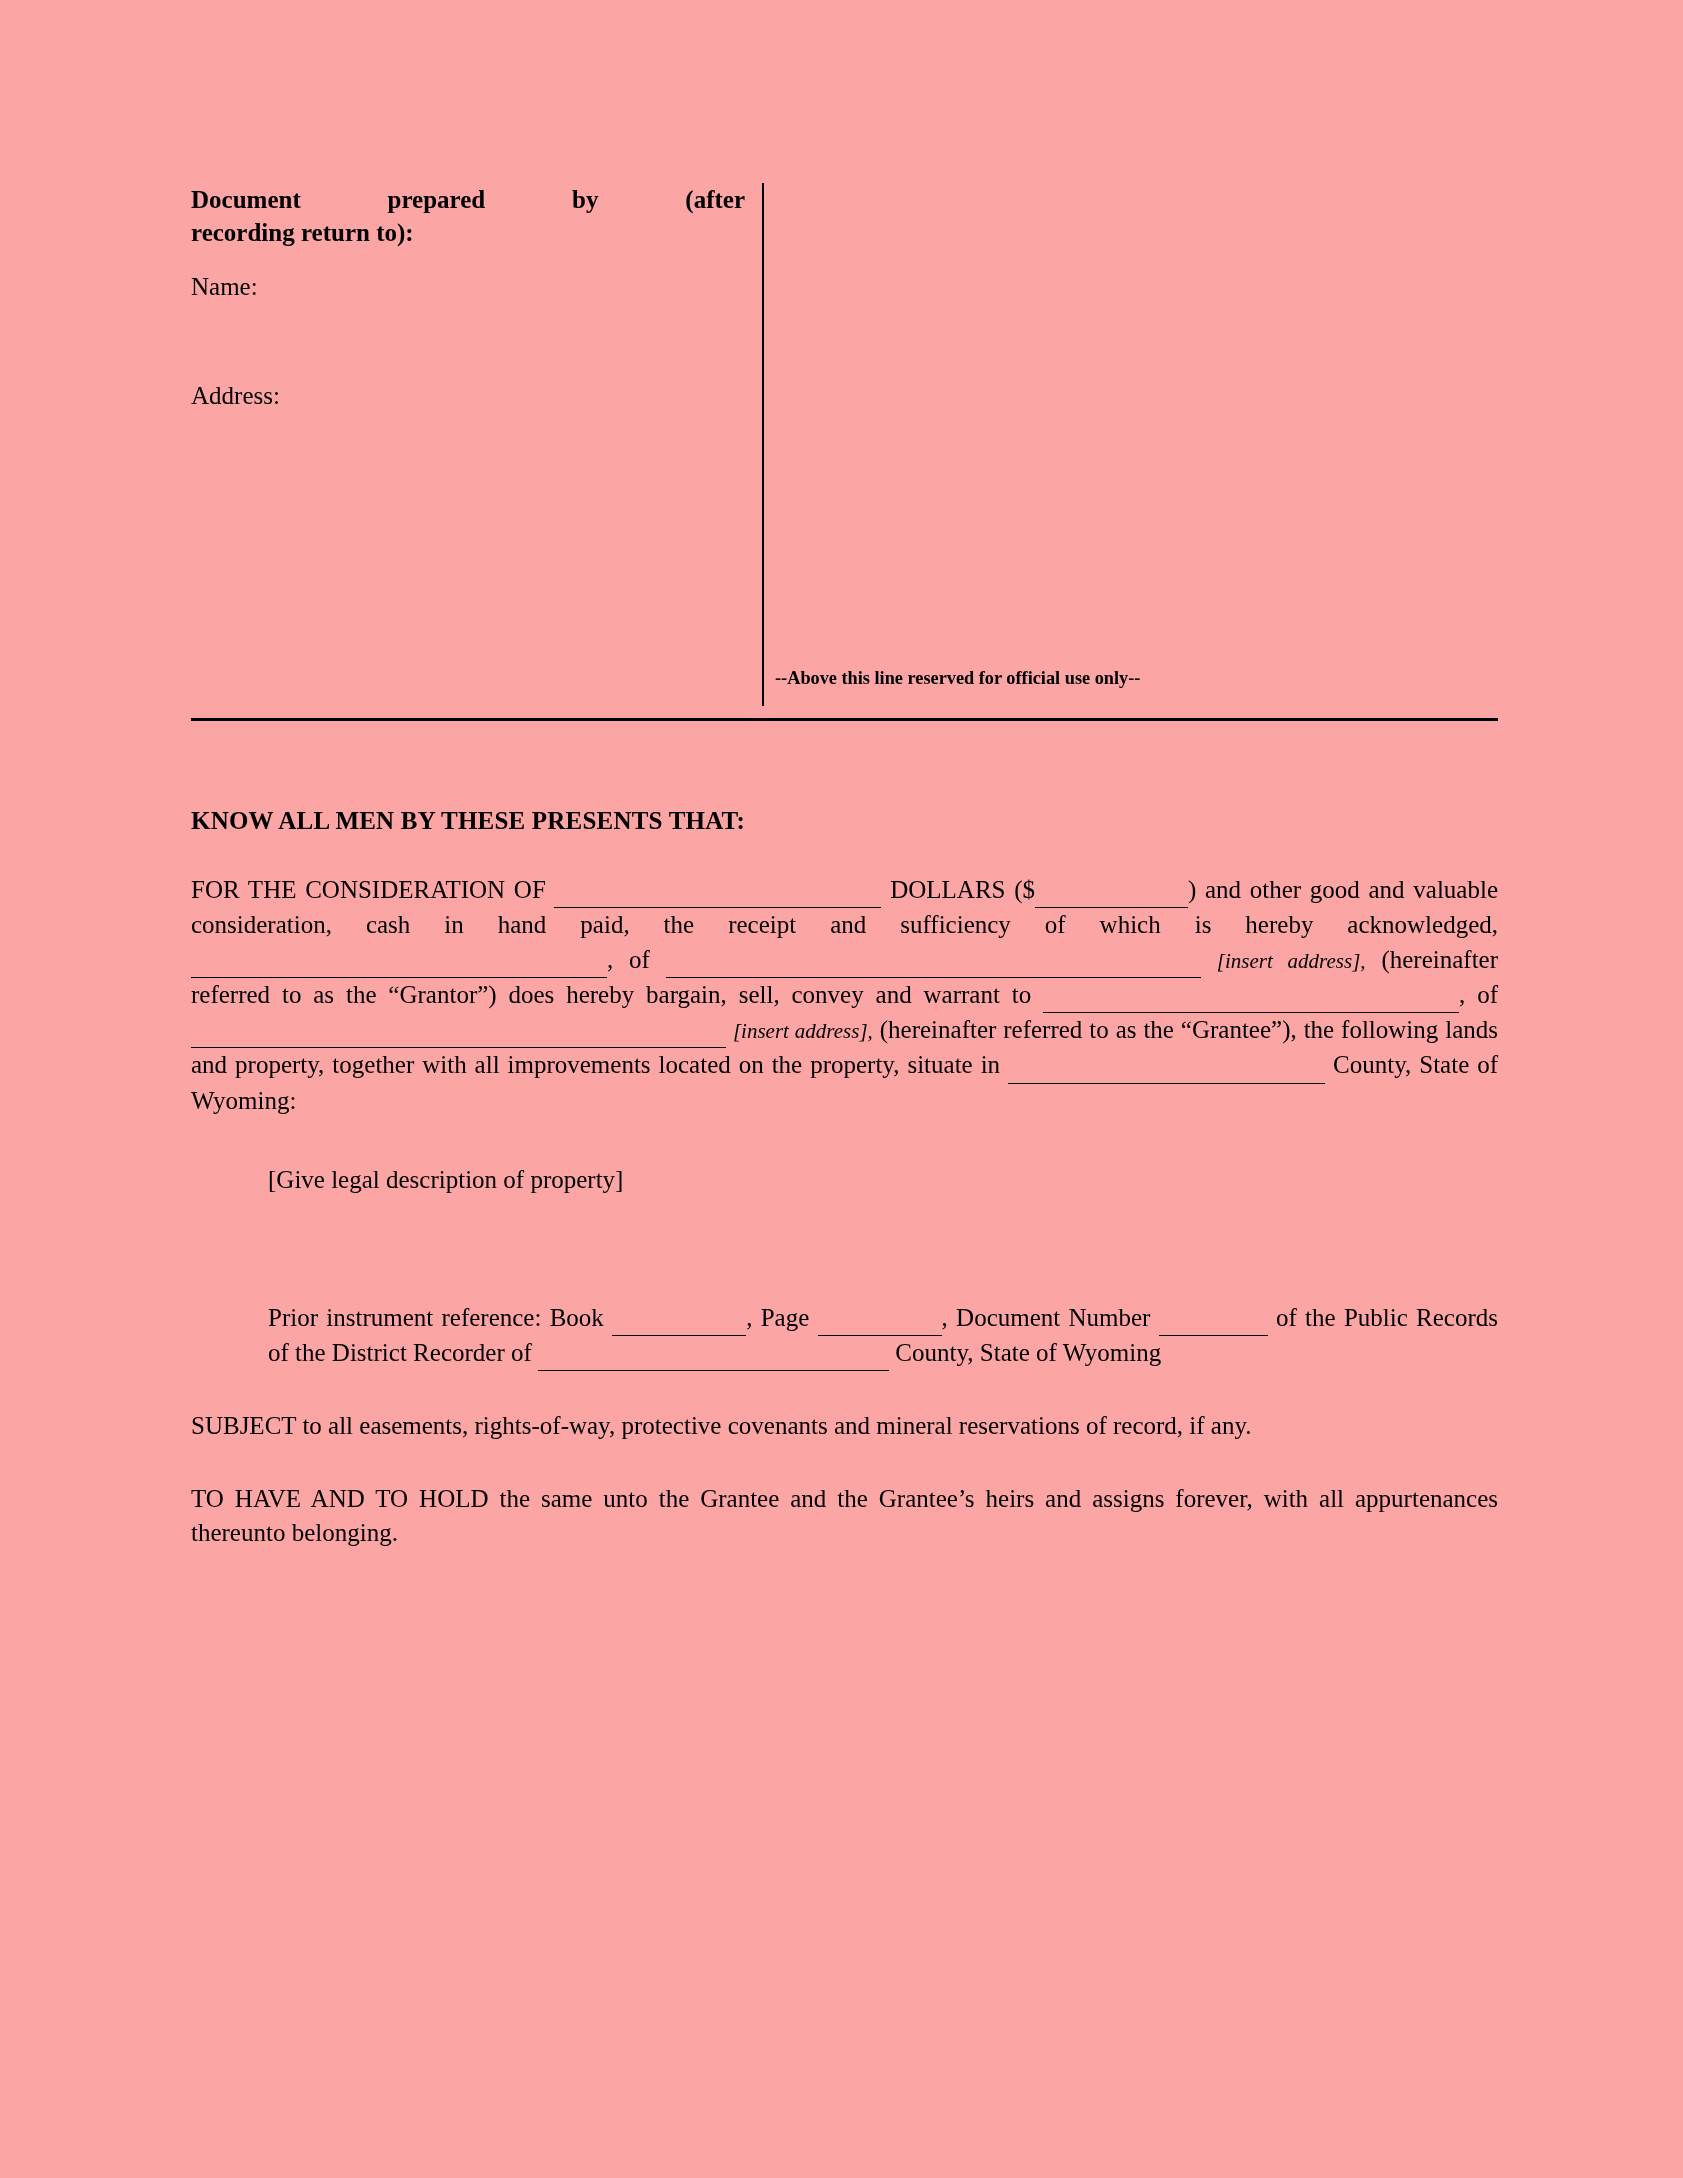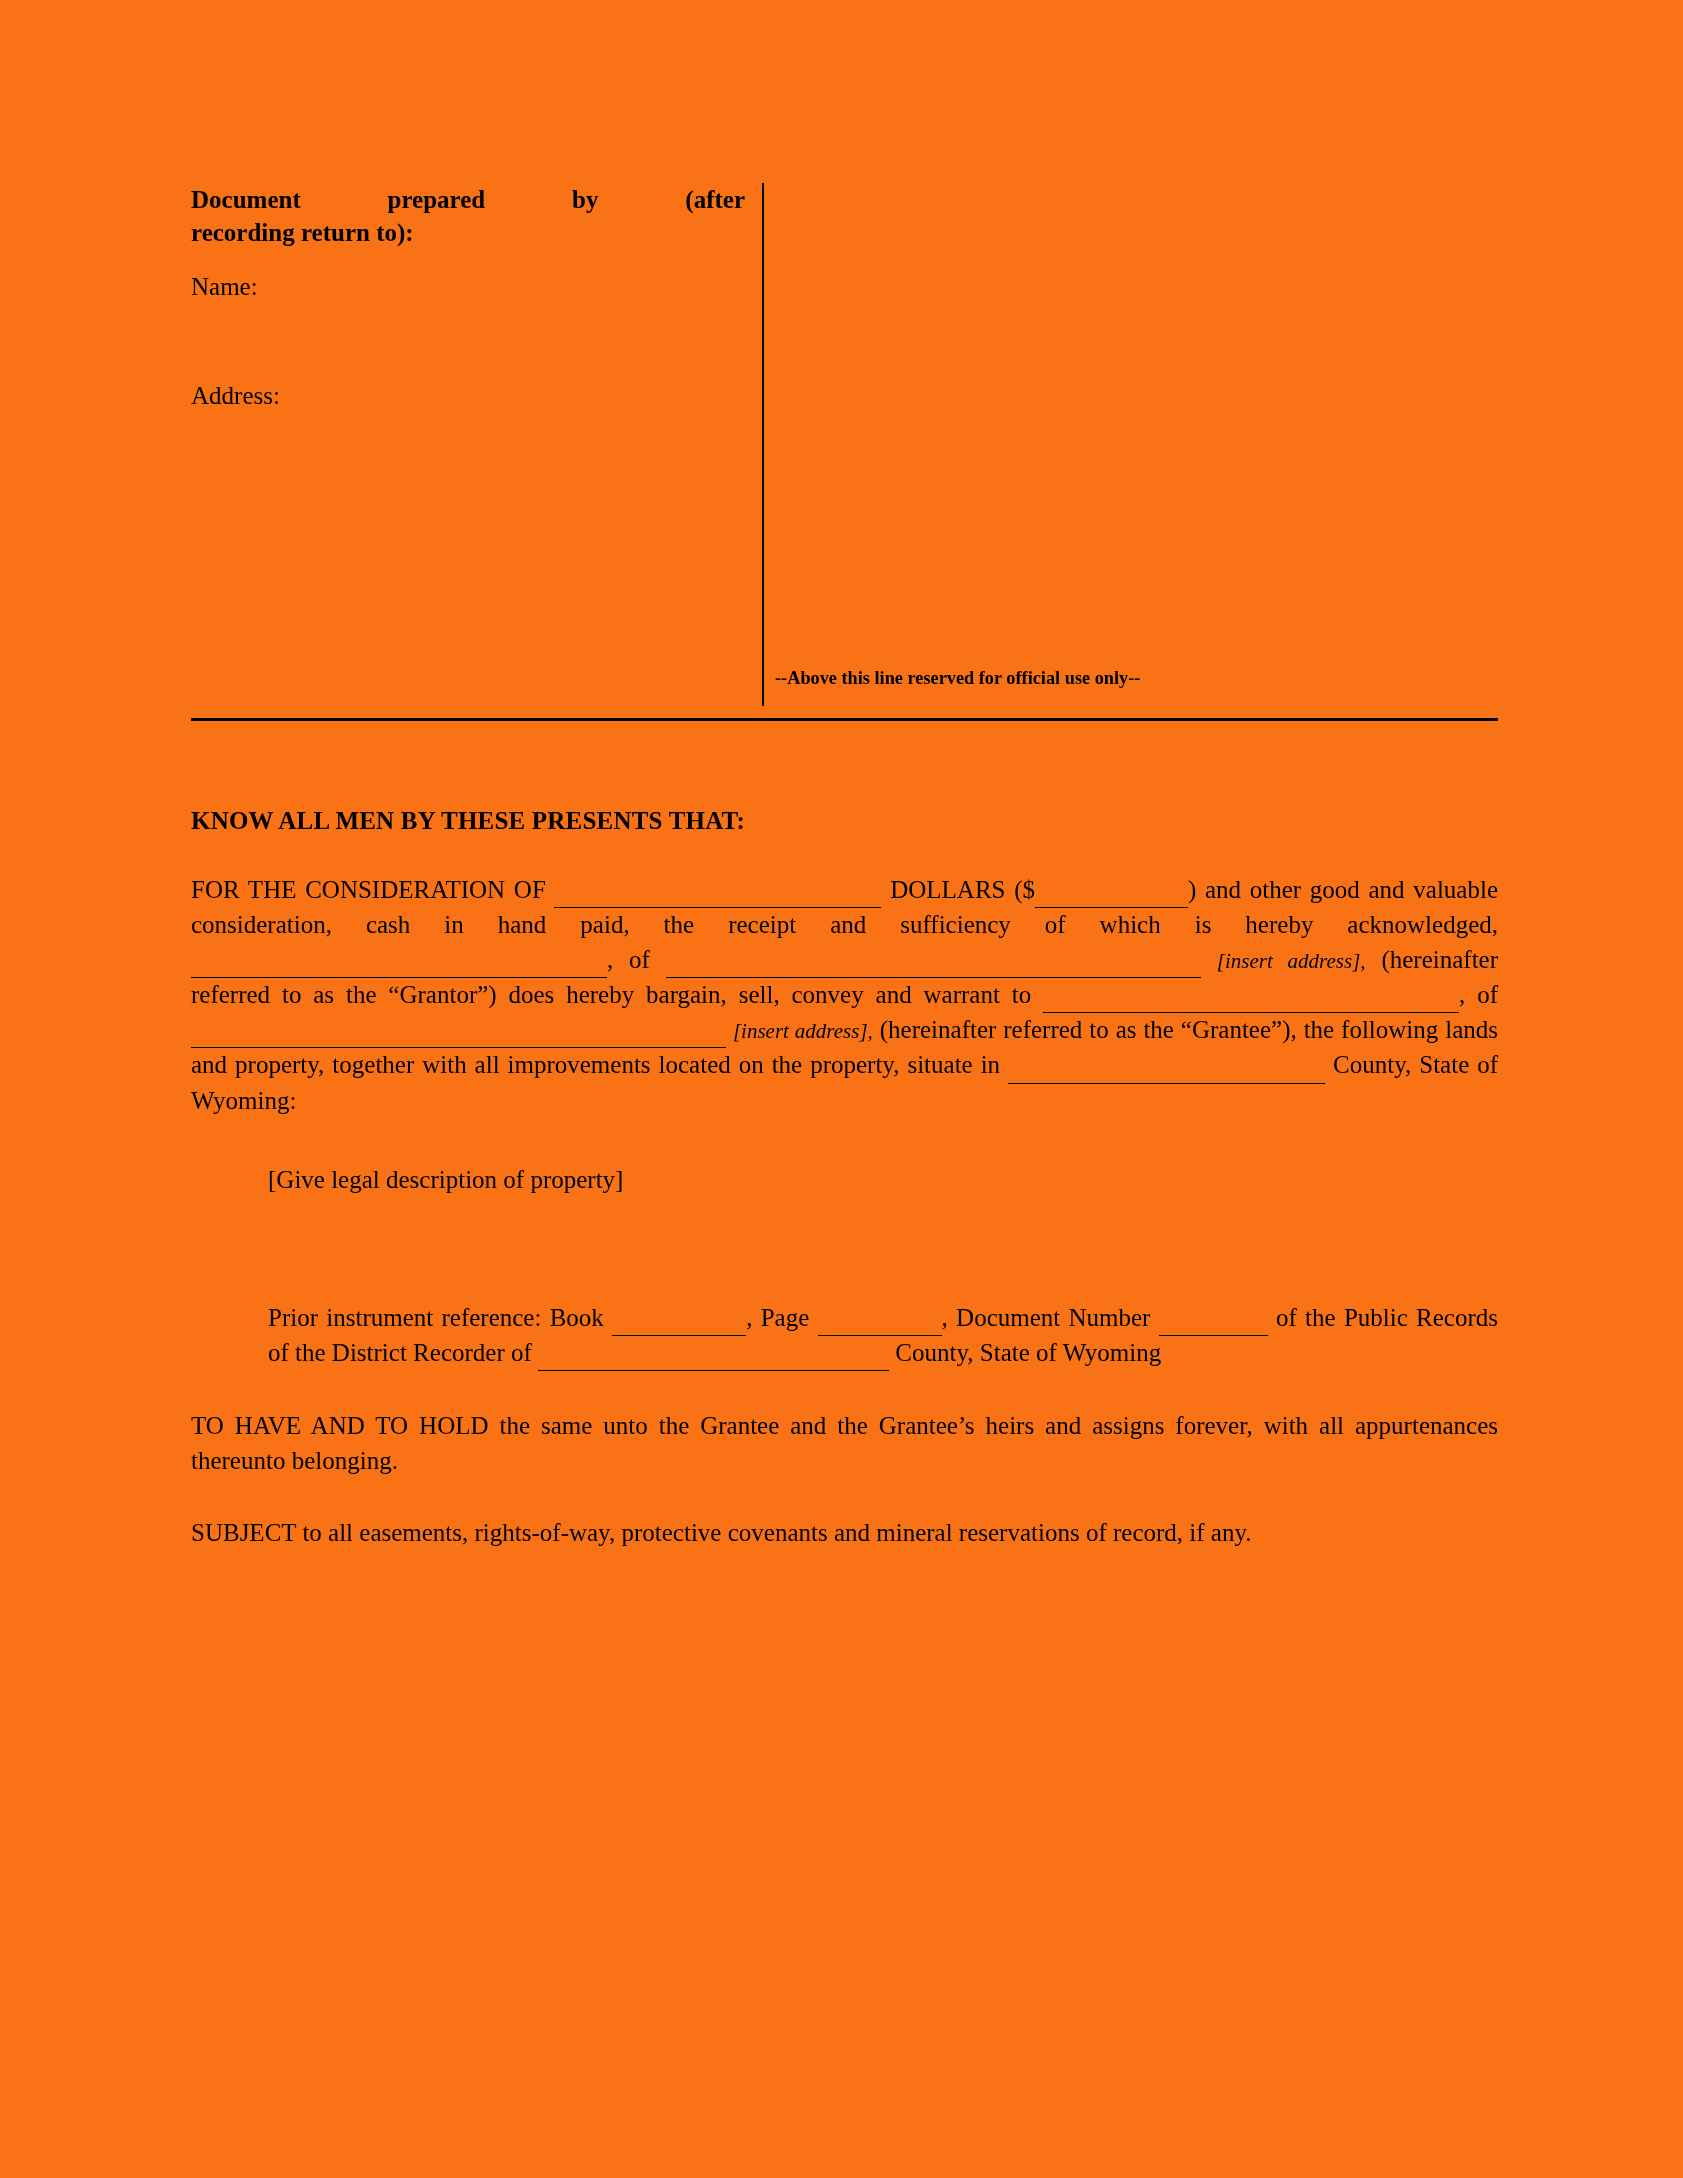--- a/index.html
+++ b/index.html
@@ -12,21 +12,21 @@
     height: 2178px;
     font-family: "Liberation Serif", serif;
     color: #000000;
     position: relative;
   }
   .page {
     position: absolute;
     left: 0; top: 0;
     width: 1683px;
     height: 2178px;
-    background: #f97316;
+    background: #fca5a5;
   }
   .content {
     position: absolute;
     left: 191px;
     top: 183px;
     width: 1307px;
   }
 
   
   .rec-block {
@@ -180,19 +180,19 @@
     <div class="prior-block">
       <span>Prior instrument reference: Book</span>
       <span class="u" style="width:134px;">&nbsp;</span><span>, Page</span>
       <span class="u" style="width:124px;">&nbsp;</span><span>, Document Number</span>
       <span class="u" style="width:109px;">&nbsp;</span>
       <span>of the Public Records of the District Recorder of</span>
       <span class="u" style="width:351px;">&nbsp;</span>
       <span class="lastline">County, State of Wyoming</span>
     </div>
 
+    <p class="para jfull">SUBJECT to all easements, rights-of-way, protective covenants and mineral reservations of record, if any.</p>
+
     <p class="para jfull">TO HAVE AND TO HOLD the same unto the Grantee and the Grantee’s heirs and assigns forever, with all appurtenances thereunto belonging.</p>
-
-    <p class="para jfull">SUBJECT to all easements, rights-of-way, protective covenants and mineral reservations of record, if any.</p>
 
   </div>
 </div>
 
 
 </body></html>

